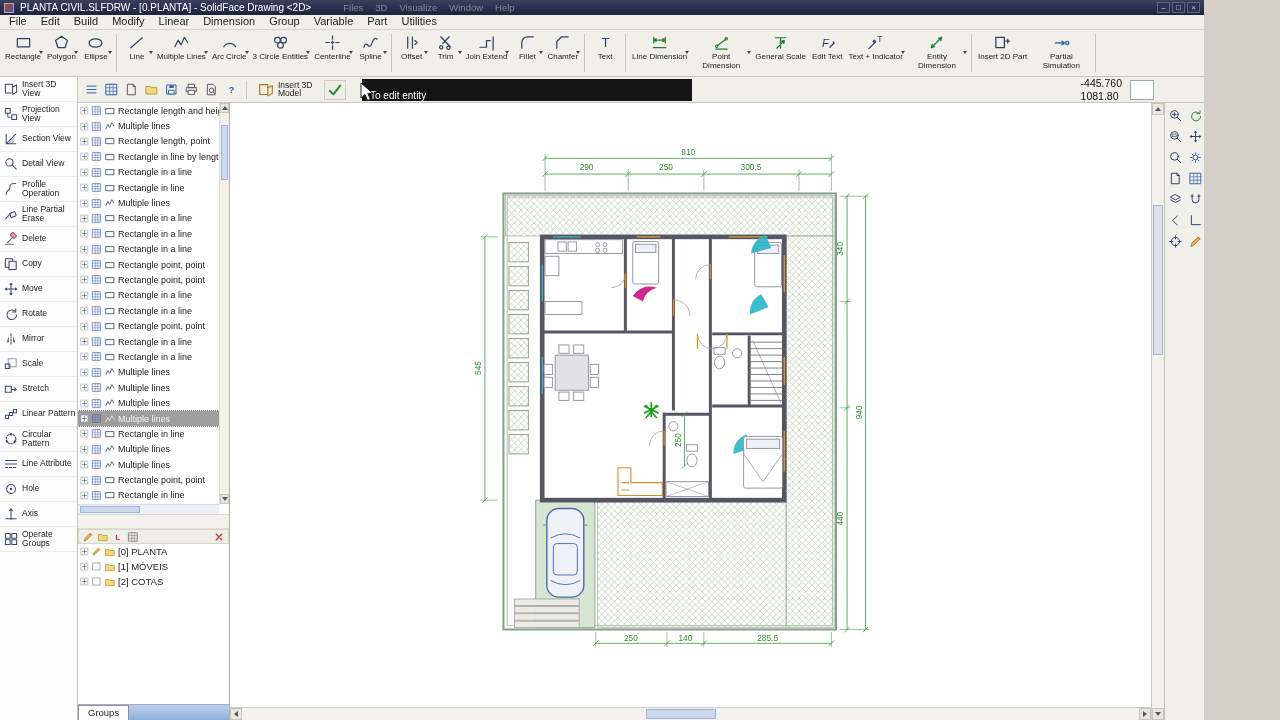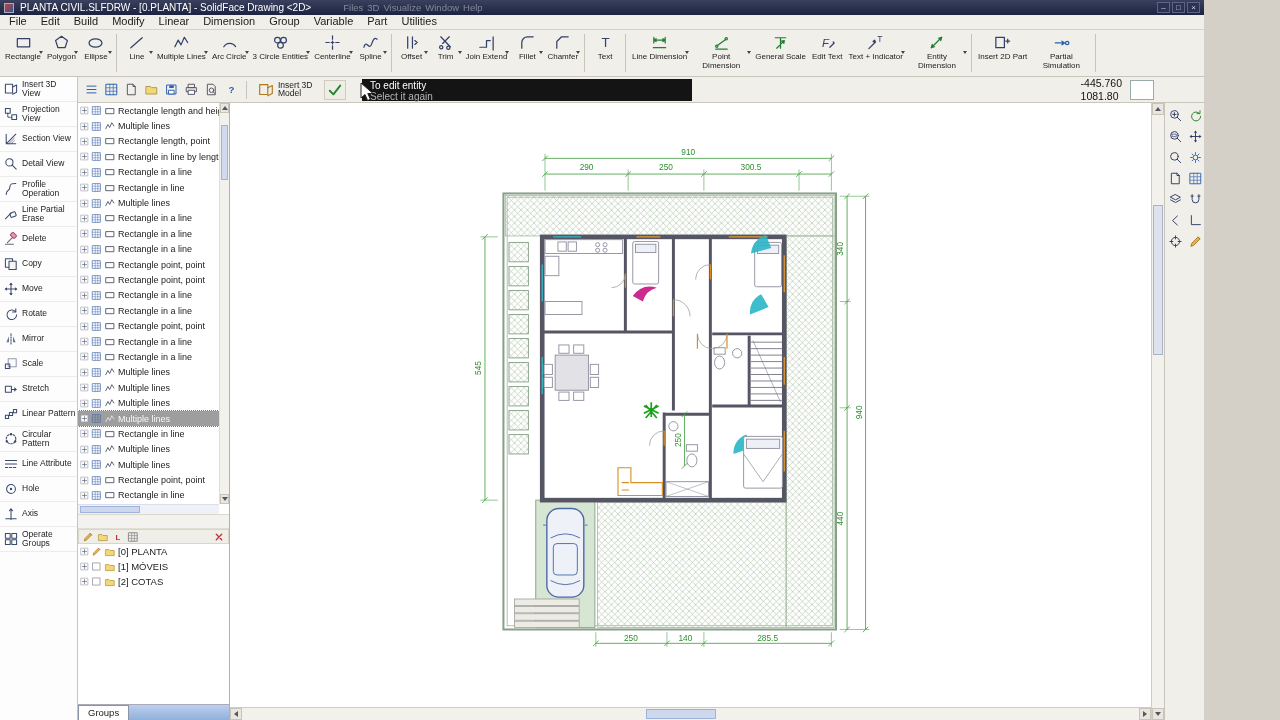--- a/index.html
+++ b/index.html
@@ -3,21 +3,21 @@
 <meta charset="utf-8">
 <style>
 *{margin:0;padding:0;box-sizing:border-box;font-family:"Liberation Sans",sans-serif}
 html,body{width:1280px;height:720px;overflow:hidden;background:#d4d0c8}
 #app{position:relative;width:1204px;height:720px;display:flex;flex-direction:column;font-size:11px;background:#f1efe9}
 .ic{display:block;fill:none;stroke:currentColor;stroke-width:1.3;stroke-linecap:round;stroke-linejoin:round;width:18px;height:18px}
 
 .titlebar{height:15px;background:linear-gradient(#39415f,#1c2340);color:#fff;display:flex;align-items:center;padding:0 4px;font-size:10px;gap:6px;flex:0 0 auto}
 .app-ico{width:10px;height:10px;background:linear-gradient(135deg,#d04020,#2a56b0);border:1px solid #aab;flex:0 0 auto}
 .title{white-space:nowrap}
-.faint{display:flex;gap:4px;margin-left:26px;opacity:.4;font-size:9.5px}
+.faint{display:flex;gap:12px;margin-left:26px;opacity:.4;font-size:9.5px}
 .winbtns{margin-left:auto;display:flex;gap:2px}
 .wb{width:13px;height:11px;border:1px solid #5d6486;background:#2b3352;color:#cdd3e8;font-size:8px;line-height:9px;text-align:center}
 
 .menubar{height:15px;background:#f1efe9;border-bottom:1px solid #d6d2c6;display:flex;align-items:flex-start;padding-left:2px;flex:0 0 auto}
 .menu-item{padding:0 7px;color:#222;font-size:11px}
 
 .toolbar{height:47px;background:#f1efe9;border-bottom:1px solid #c9c5ba;display:flex;align-items:stretch;padding:1px 2px;flex:0 0 auto}
 .tb-btn{position:relative;min-width:34px;max-width:62px;padding:2px 3px 1px;display:flex;flex-direction:column;align-items:center;font-size:8px;line-height:1.1;color:#222;text-align:center}
 .tb-btn .ic{width:19px;height:19px;margin-bottom:1px}
 .tb-ar{position:absolute;right:1px;top:20px;width:0;height:0;border-left:2.5px solid transparent;border-right:2.5px solid transparent;border-top:3.5px solid #444}
@@ -31,21 +31,21 @@
 .rightcol{flex:1;display:flex;flex-direction:column;min-width:0}
 
 .secondbar{height:26px;background:#f1efe9;border-bottom:1px solid #c9c5ba;display:flex;align-items:center;padding:0 4px;gap:2px;flex:0 0 auto}
 .sm-btn{width:18px;height:18px;display:flex;align-items:center;justify-content:center}
 .sm-btn .ic{width:15px;height:15px}
 .vsep{width:1px;height:18px;background:#c8c4b8;margin:0 4px}
 .ins3d{display:flex;align-items:flex-start;gap:3px;padding:1px 4px;font-size:8.5px;line-height:1.05;color:#222}
 .ins3d .ic{width:18px;height:18px}
 .ins3d-lb{width:40px}
 .chkbtn{width:22px;height:20px;display:flex;align-items:center;justify-content:center;border:1px solid #cfcbbf;background:#efede6}
-.statusbox{margin-left:14px;background:#141414;color:#fff;min-width:330px;height:22px;padding:1px 8px;line-height:1.1}
+.statusbox{margin-left:14px;background:#141414;color:#fff;min-width:330px;height:22px;padding:11px 8px;line-height:1.1}
 .statusbox .s1{font-size:10px}
 .statusbox .s2{font-size:10px;color:#b5b5b5}
 .coords{margin-left:auto;text-align:left;font-size:10.5px;line-height:1.15;color:#111;padding-right:6px}
 .coordbox{width:24px;height:20px;background:#fff;border:1px solid #9aa;margin-right:46px}
 
 .contentrow{flex:1;display:flex;min-height:0}
 .panel{width:152px;background:#fff;border-right:1px solid #b4b0a4;display:flex;flex-direction:column;flex:0 0 auto}
 .treewrap{height:412px;position:relative;overflow:hidden;border-bottom:1px solid #dcd8ce}
 .treerows{position:absolute;left:0;top:0;right:10px;bottom:10px;overflow:hidden}
 .trow{height:15.4px;display:flex;align-items:center;gap:2px;padding-left:2px;font-size:9px;color:#222;white-space:nowrap;overflow:hidden}

